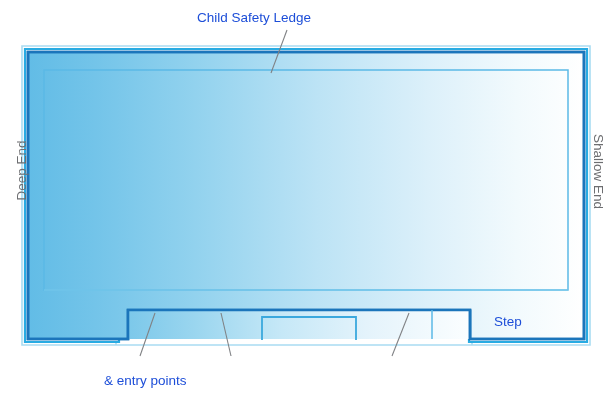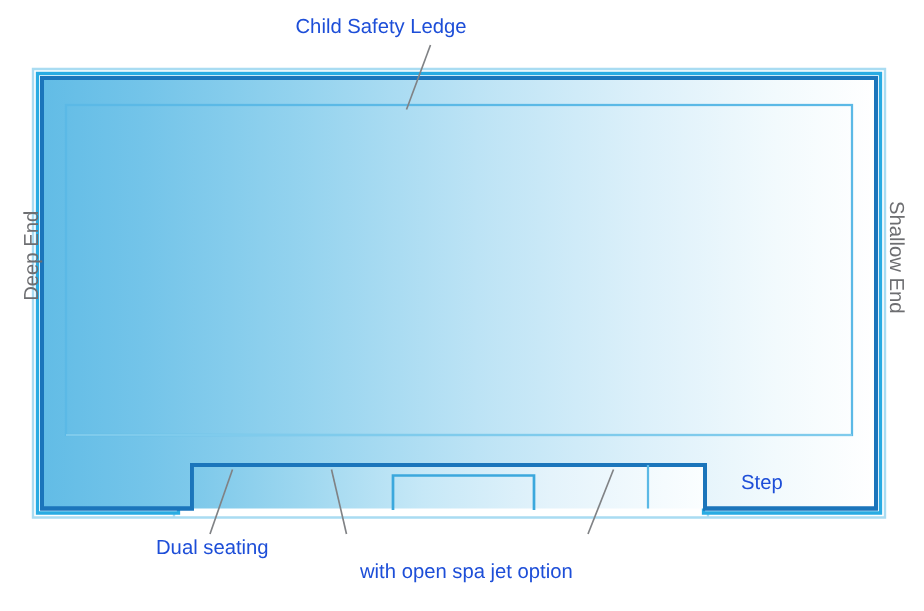--- a/index.html
+++ b/index.html
@@ -151,21 +151,21 @@
       <line x1="155" y1="313" x2="140" y2="356"></line>
       <line x1="221" y1="313" x2="231" y2="356"></line>
       <line x1="409" y1="313" x2="392" y2="356"></line>
     </g>
   </svg>
 
   <div class="anno" id="label-child-safety-ledge">Child Safety Ledge</div>
 
   <div class="anno" id="label-step">Step</div>
 
-  <div class="anno" id="label-dual-seating"><span>Dual seating</span><br></div>
+  <div class="anno" id="label-dual-seating"><br><span>&amp; entry points</span></div>
 
-  <div class="anno" id="label-formal-entry"><br><span>with open spa jet option</span></div>
+  <div class="anno" id="label-formal-entry"><br></div>
 
   <div class="side-label" id="label-deep-end">Deep End</div>
 
   <div class="side-label" id="label-shallow-end">Shallow End</div>
 
 </div>
 
 </body></html>

